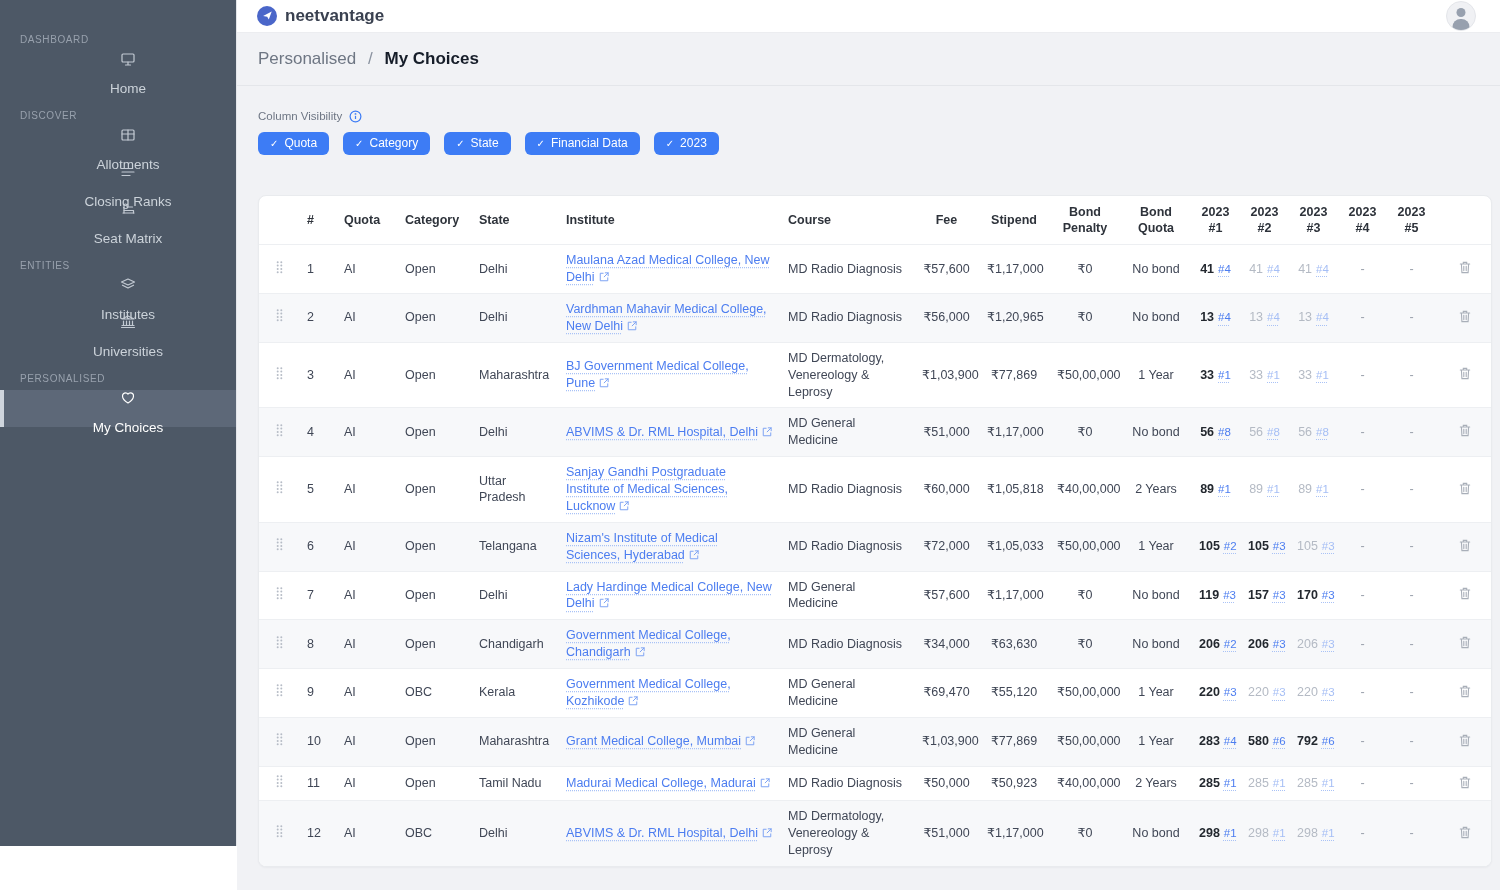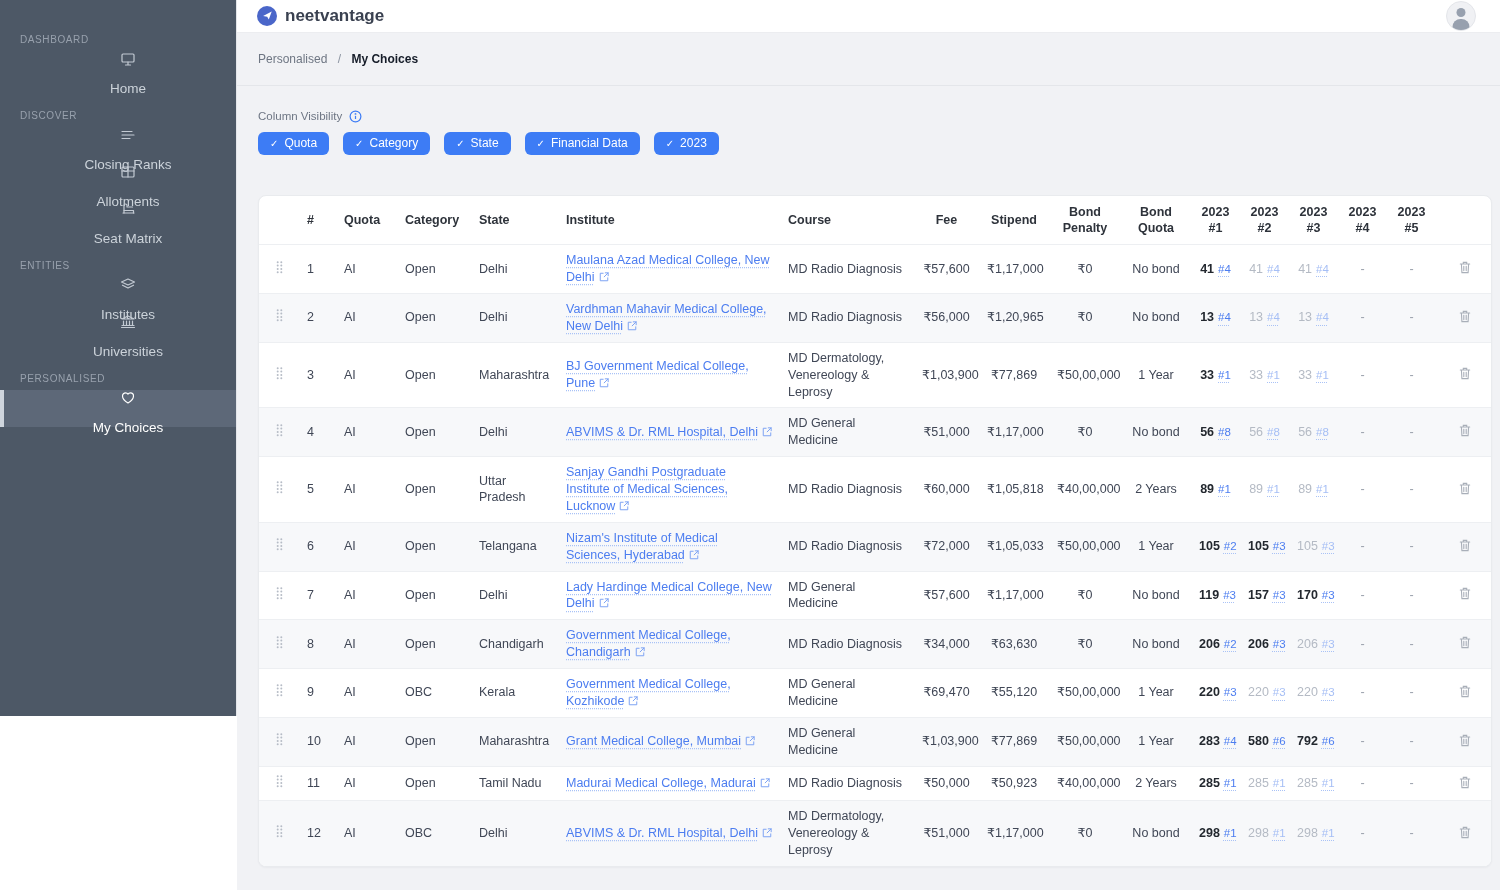--- a/index.html
+++ b/index.html
@@ -1,42 +1,42 @@
 <!DOCTYPE html>
 <html style="--accent: #3d7cf5; --link: #4c7df0; --sidebar-bg: #4d5866;"><head>
 <meta charset="utf-8">
 <style>
   * { margin:0; padding:0; box-sizing:border-box; }
   html,body { width:1500px; height:890px; overflow:hidden; }
   body { font-family:"Liberation Sans","DejaVu Sans",sans-serif; background:#fff; color:#3c4353; }
   .app { display:flex; width:1500px; height:890px; }
 
   
-  .sidebar { width:237px; min-width:237px; background:var(--sidebar-bg,#4d5866); height:716px; padding-top:12px; border-right:1px solid #e3e5e9; }
+  .sidebar { width:237px; min-width:237px; background:var(--sidebar-bg,#4d5866); height:846px; padding-top:12px; border-right:1px solid #e3e5e9; }
   .side-section-label { font-size:10px; letter-spacing:.6px; color:#98a1ad; margin:22px 0 6px 20px; text-transform:uppercase; }
   .side-item { display:flex; align-items:center; gap:14px; height:37px; padding-left:20px; color:#ccd3da; font-size:13.5px; cursor:pointer;flex-direction:column; }
   .side-item .icn { width:17px; height:17px; display:inline-flex; align-items:center; justify-content:center; color:#c3cad3; }
   .side-item.active { background:#5d московs; }
   .side-item.active { background:#5d6878; color:#ffffff; border-left:4px solid #cfd5dd; padding-left:16px; }
   .side-item.active .icn { color:#fff; }
   .icn svg { width:16px; height:16px; display:block; }
 
   
   .main { flex:1; display:flex; flex-direction:column; background:#e5e5e5; min-width:0; }
   .topbar { height:44px; background:#fff; display:flex; align-items:center; justify-content:space-between; padding:0 24px 0 20px; border-bottom:1px solid #ecedf0; }
   .brand { display:flex; align-items:center; gap:8px; cursor:pointer; }
   .brand-badge { width:20px; height:20px; border-radius:50%; background:#4a66c9; display:inline-flex; align-items:center; justify-content:center; }
   .brand-badge svg { width:11px; height:11px; }
   .brand-name { font-size:17px; font-weight:600; color:#3a4150; }
   .avatar { width:30px; height:30px; border-radius:50%; background:#f0f1f4; border:1px solid #e4e6ea; position:relative; overflow:hidden; cursor:pointer; }
   .avatar .head { position:absolute; left:50%; top:6px; transform:translateX(-50%); width:9px; height:9px; border-radius:50%; background:#97a0ae; }
   .avatar .body { position:absolute; left:50%; top:17px; transform:translateX(-50%); width:17px; height:11px; border-radius:8px 8px 0 0; background:#97a0ae; }
 
   .subheader { background:#f1f2f5; border-bottom:1px solid #e4e6ea; padding:0 0 0 21px; height:72px; display:flex; align-items:center; }
-  .breadcrumb { font-size:12px; }
+  .breadcrumb { font-size:17px; }
   .crumb-section { color:#6e7683; }
   .crumb-sep { color:#8b93a0; margin:0 7px; }
   .crumb-page { color:#161d29; font-weight:700; }
 
   .content { background:#f1f2f5; flex:0 0 auto; padding:24px 8px 23px 21px; }
   .cv-row { display:flex; align-items:flex-start; gap:7px; margin-bottom:9px; }
   .cv-label { font-size:11.5px; color:#6e7684; }
   .info-icn { width:13px; height:13px; color:#3d7cf5; display:inline-flex; cursor:pointer; }
   .info-icn svg { width:13px; height:13px; }
   .chips { display:flex; gap:14px; }
@@ -79,33 +79,33 @@
               <rect x="2" y="3" width="12" height="8" rx="1"></rect>
               <path d="M5.5 14h5M8 11v3"></path>
             </svg>
           </span>
           <span>Home</span>
         </div>
         <div class="side-section-label">DISCOVER</div>
         <div class="side-item">
           <span class="icn">
             <svg viewBox="0 0 16 16" fill="none" stroke="currentColor" stroke-width="1.2" stroke-linecap="round" stroke-linejoin="round">
-              <path d="M2 4.5h10M2 8h12M2 11.5h8"></path>
+              <rect x="2" y="3" width="12" height="10" rx="1"></rect>
+              <path d="M2 7h12M8 3v10"></path>
             </svg>
           </span>
-          <span>Closing Ranks</span>
+          <span>Allotments</span>
         </div>
         <div class="side-item">
           <span class="icn">
             <svg viewBox="0 0 16 16" fill="none" stroke="currentColor" stroke-width="1.2" stroke-linecap="round" stroke-linejoin="round">
-              <rect x="2" y="3" width="12" height="10" rx="1"></rect>
-              <path d="M2 7h12M8 3v10"></path>
+              <path d="M2 4.5h10M2 8h12M2 11.5h8"></path>
             </svg>
           </span>
-          <span>Allotments</span>
+          <span>Closing Ranks</span>
         </div>
         <div class="side-item">
           <span class="icn">
             <svg viewBox="0 0 16 16" fill="none" stroke="currentColor" stroke-width="1.2" stroke-linecap="round" stroke-linejoin="round">
               <path d="M4 9.5V4.5a1.5 1.5 0 0 1 3 0V6h5.5"></path>
               <path d="M4 9.5h9.5V12M4 9.5V12"></path>
               <path d="M3 12h11"></path>
             </svg>
           </span>
           <span>Seat Matrix</span>

